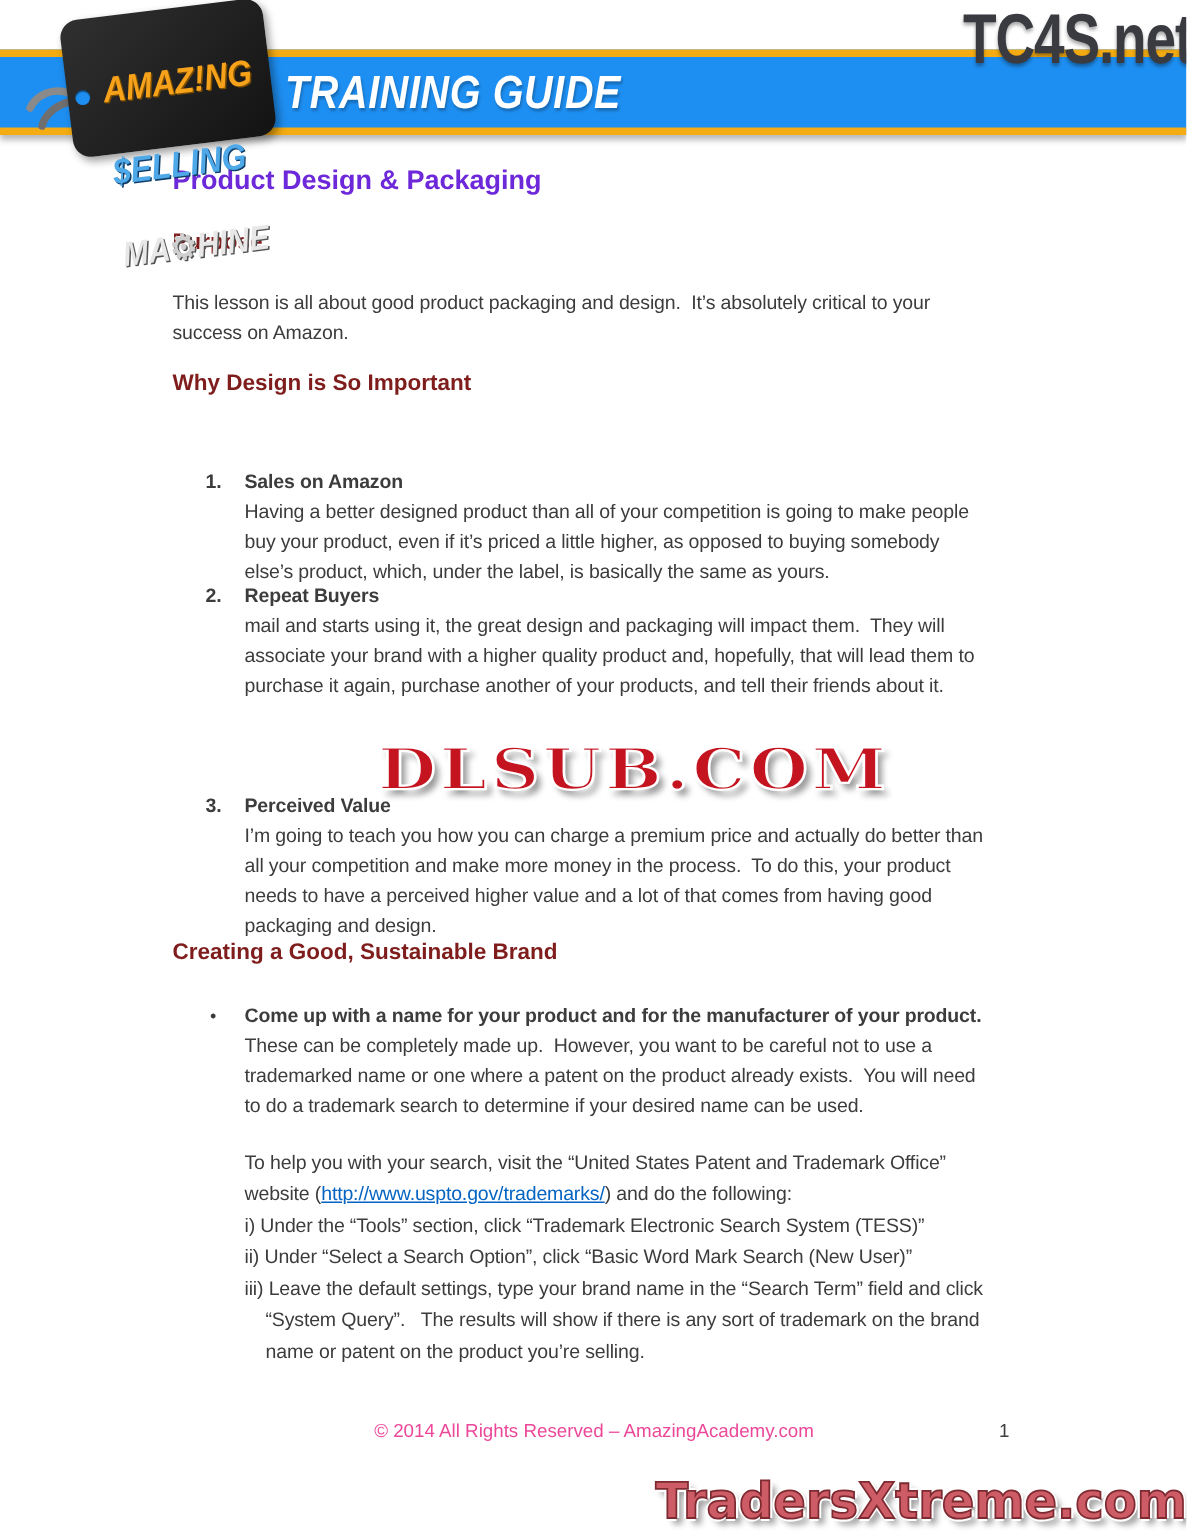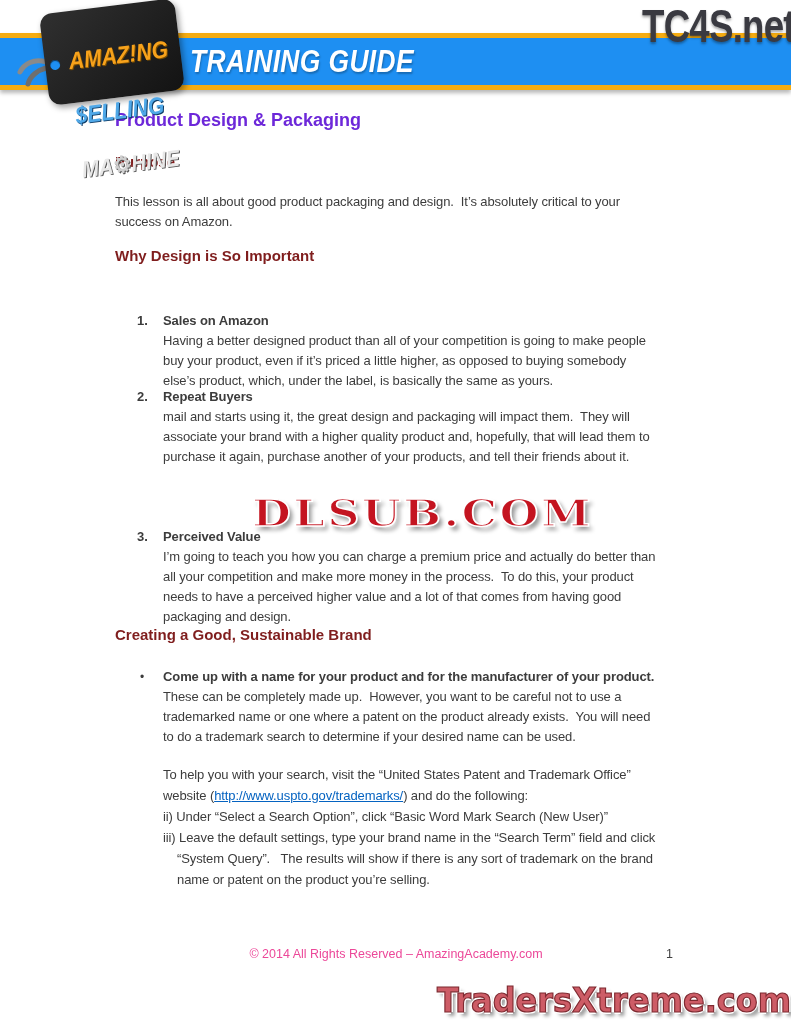--- a/index.html
+++ b/index.html
@@ -172,20 +172,21 @@
     <div class="bullet-body">
       <div class="line">These can be completely made up.  However, you want to be careful not to use a</div>
       <div class="line">trademarked name or one where a patent on the product already exists.  You will need</div>
       <div class="line">to do a trademark search to determine if your desired name can be used.</div>
     </div>
   </div>
 
   <div class="body-block search-para">
     <div class="line">To help you with your search, visit the “United States Patent and Trademark Office”</div>
     <div class="line"><span>website (</span><a class="doc-link">http://www.uspto.gov/trademarks/</a><span>) and do the following:</span></div>
+    <div class="line">i) Under the “Tools” section, click “Trademark Electronic Search System (TESS)”</div>
     <div class="line">ii) Under “Select a Search Option”, click “Basic Word Mark Search (New User)”</div>
     <div class="line">iii) Leave the default settings, type your brand name in the “Search Term” field and click</div>
     <div class="line indent">“System Query”.   The results will show if there is any sort of trademark on the brand</div>
     <div class="line indent">name or patent on the product you’re selling.</div>
   </div>
 
   <div class="footer-copy">© 2014 All Rights Reserved – AmazingAcademy.com</div>
   <div class="page-num">1</div>
 
   <div class="traders">TradersXtreme.com</div>

